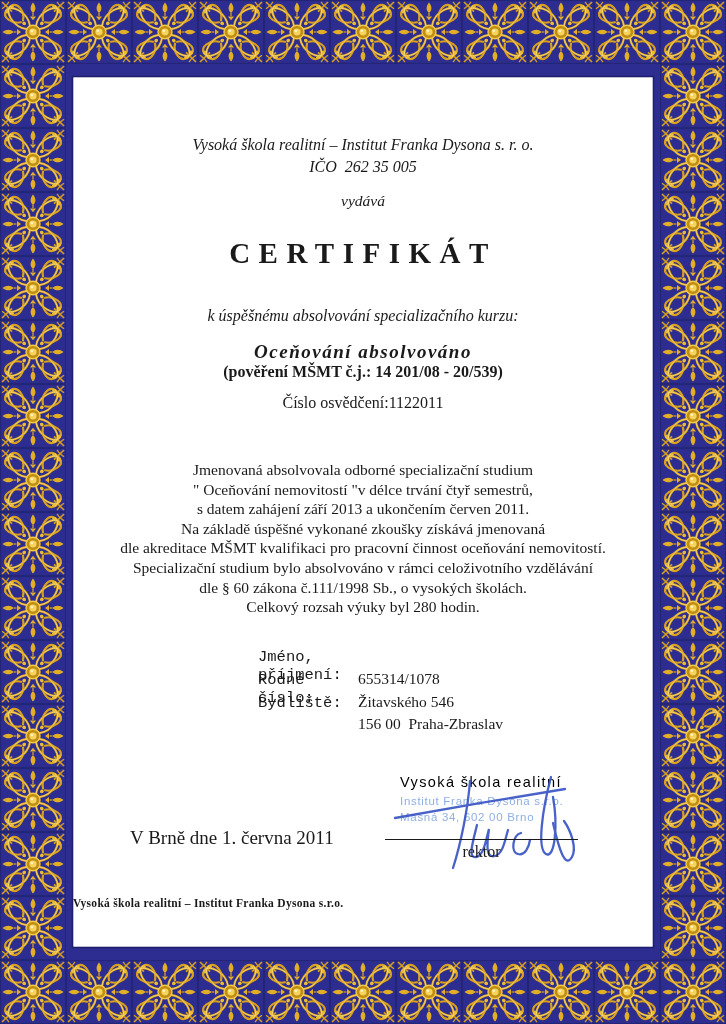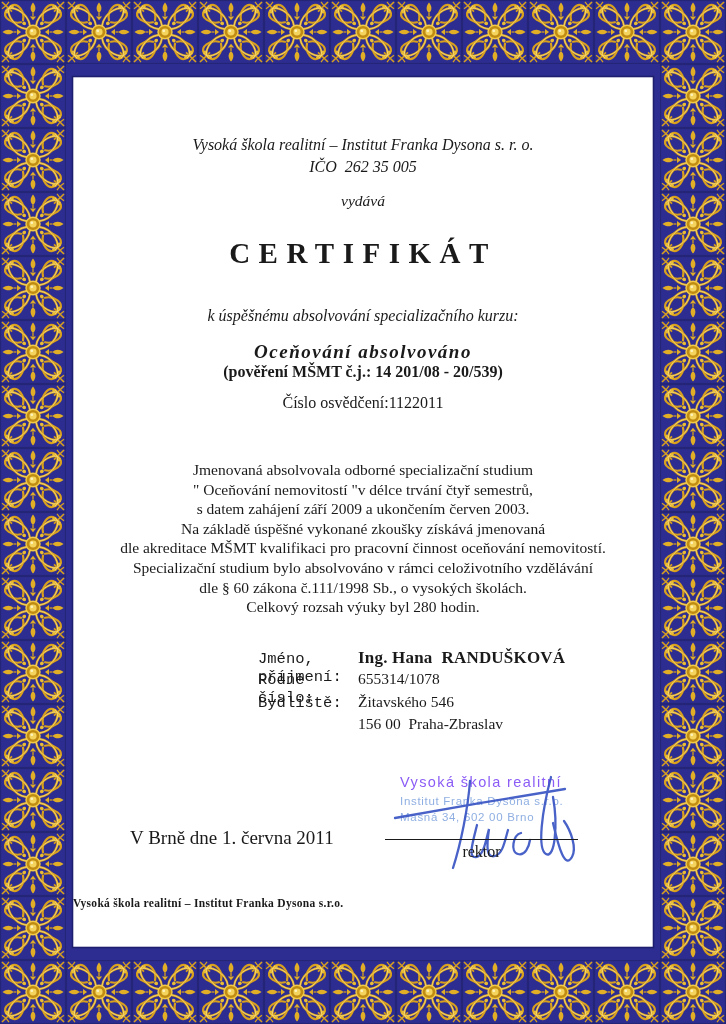--- a/index.html
+++ b/index.html
@@ -25,21 +25,21 @@
 
   .bodytext{top:460px; font-size:15.5px; line-height:19.6px;}
 
   .holder{position:absolute; left:258px; top:648px; font-size:15.5px;}
   .hrow{display:flex; height:22.4px; align-items:baseline;}
   .hlabel{width:100px; flex:0 0 100px;font-family:Liberation Mono, monospace;}
   .hvalue-name{font-weight:bold; font-size:17px; letter-spacing:0.2px;}
 
   .stamp{position:absolute; left:400px; top:774px; z-index:3;
          font-family:"Liberation Sans", sans-serif; line-height:16.5px;}
-  .stamp-l1{font-size:14.5px; letter-spacing:1.4px; color:#8b5cf6; margin-bottom:2px;}
+  .stamp-l1{font-size:14.5px; letter-spacing:1.4px; color:#000000; margin-bottom:2px;}
   .stamp-l2,.stamp-l3{font-size:11.5px; letter-spacing:0.7px; color:#8fafe2;}
 
   .sig-svg{position:absolute; left:365px; top:763px; z-index:4;}
   .sigline{position:absolute; left:385px; top:839px; width:193px; border-top:1.3px solid #1a1a1a; z-index:5;}
   .rektor{position:absolute; left:385px; top:843px; width:193px; text-align:center; font-size:16px; z-index:5;}
   .pdate{position:absolute; left:130px; top:827px; font-size:19px;}
   .footer{position:absolute; left:73px; top:897px; width:562px; text-align:left;
           font-size:11.5px; font-weight:bold; letter-spacing:0.3px;}
 </style>
 </head>
@@ -107,32 +107,31 @@
 
     <div class="c title">CERTIFIKÁT</div>
     <div class="c subtitle">k úspěšnému absolvování specializačního kurzu:</div>
     <div class="c course">Oceňování absolvováno</div>
     <div class="c accred">(pověření MŠMT č.j.: 14 201/08 - 20/539)</div>
     <div class="c certnum">Číslo osvědčení:1122011</div>
 
     <div class="c bodytext">
       <div>Jmenovaná absolvovala odborné specializační studium</div>
       <div>" Oceňování nemovitostí "v délce trvání čtyř semestrů,</div>
-      <div>s datem zahájení září 2009 a ukončením červen 2003.</div>
+      <div>s datem zahájení září 2013 a ukončením červen 2011.</div>
       <div>Na základě úspěšné vykonané zkoušky získává jmenovaná</div>
       <div>dle akreditace MŠMT kvalifikaci pro pracovní činnost oceňování nemovitostí.</div>
       <div>Specializační studium bylo absolvováno v rámci celoživotního vzdělávání</div>
       <div>dle § 60 zákona č.111/1998 Sb., o vysokých školách.</div>
       <div>Celkový rozsah výuky byl 280 hodin.</div>
     </div>
 
     <div class="holder">
       <div class="hrow">
         <span class="hlabel">Jméno, příjmení:</span>
-        <span class="hvalue-name pre">Ing. Hana  RANDUŠKOVÁ</span>
       </div>
       <div class="hrow">
         <span class="hlabel">Rodné číslo:</span>
         <span>655314/1078</span>
       </div>
       <div class="hrow">
         <span class="hlabel">Bydliště:</span>
         <span>Žitavského 546</span>
       </div>
       <div class="hrow">

